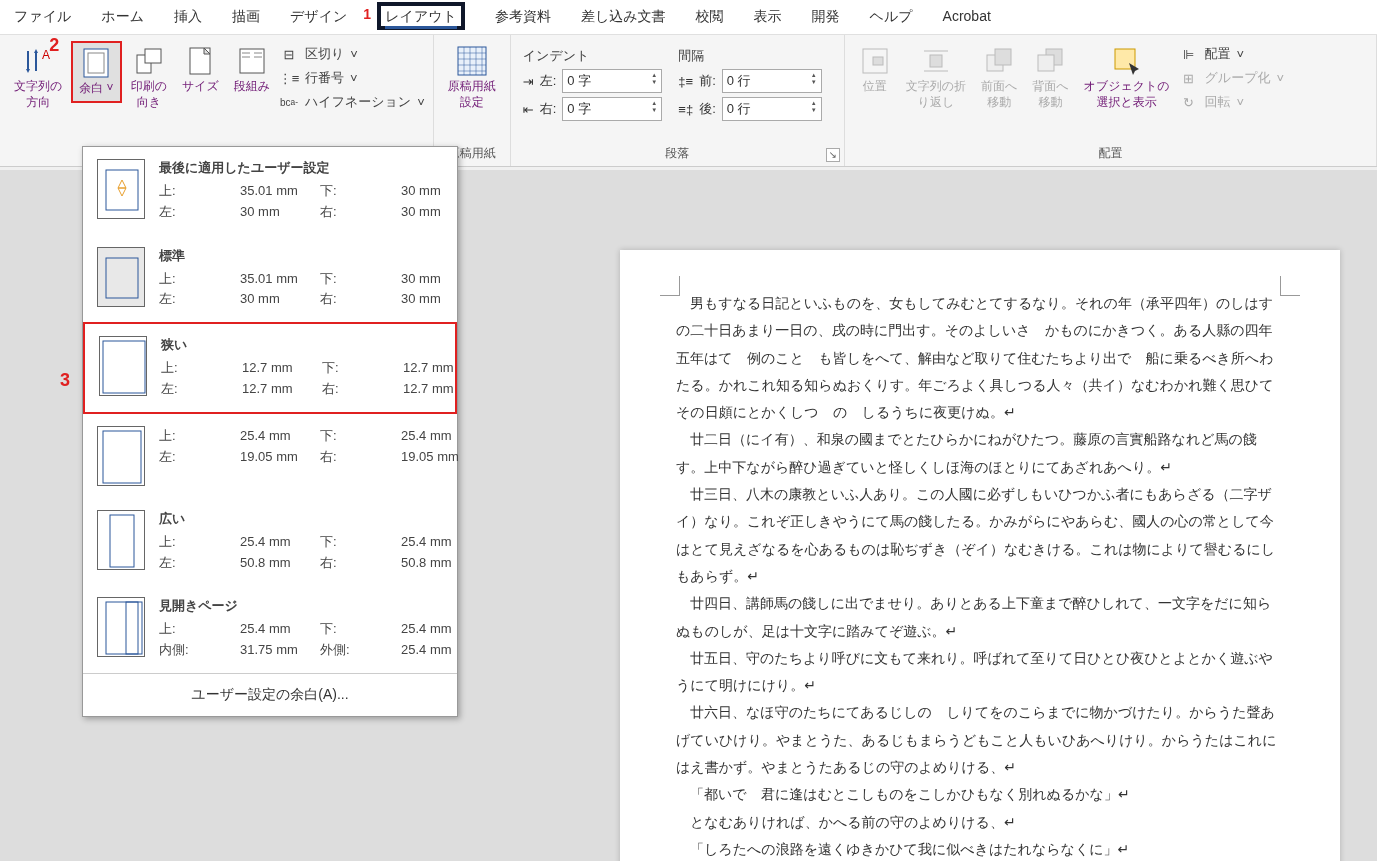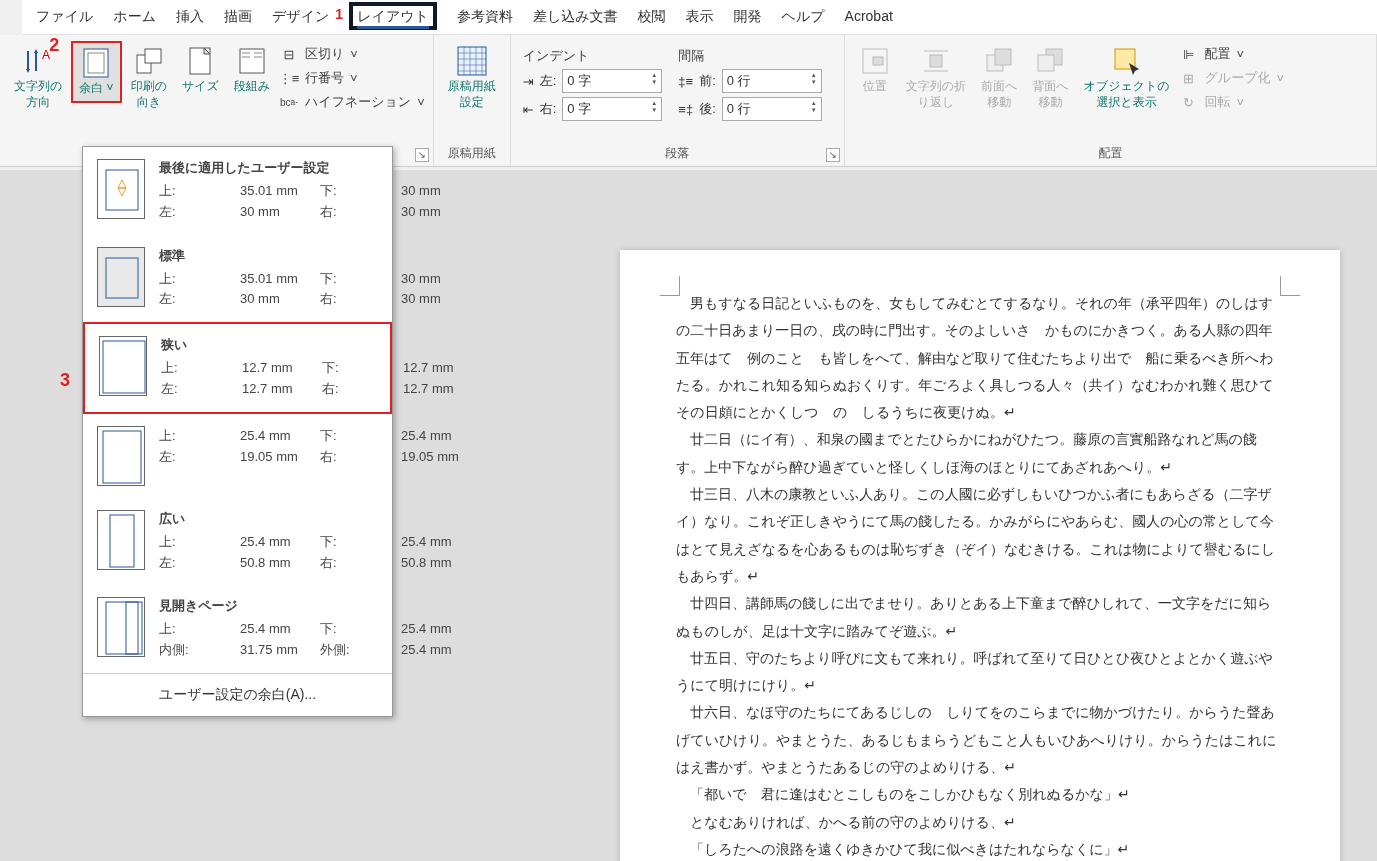--- a/index.html
+++ b/index.html
@@ -1,43 +1,43 @@
 <!DOCTYPE html>
 <html><head>
   <meta charset="utf-8">
   <style>
     * { margin: 0; padding: 0; box-sizing: border-box; }
     body { font-family: "Yu Gothic UI", "Meiryo", sans-serif; font-size: 13px; background: #f0f0f0; color: #333; width: 1377px; }
     
-    .menubar { display: flex; background: #fff; border-bottom: 1px solid #e0e0e0; padding: 4px 8px; gap: 8px; margin-left: 22px; }
+    .menubar { display: flex; background: #fff; border-bottom: 1px solid #e0e0e0; padding: 4px 8px; gap: 18px; }
     .menubar span { padding: 4px 6px; cursor: default; font-size: 14px; }
     .tab-active { border: 4px solid #0f172a; padding: 2px 4px !important; position: relative; }
     .tab-active::after { content: ""; position: absolute; left: 4px; right: 4px; bottom: -3px; height: 3px; background: #2b579a; }
     
     .ribbon { display: flex; background: #f5f5f5; border-bottom: 1px solid #ccc; height: 132px; }
     .ribbon-group { border-right: 1px solid #ddd; padding: 6px 8px 2px; display: flex; flex-direction: column; position: relative; }
     .ribbon-group-label { text-align: center; font-size: 12px; color: #555; margin-top: auto; padding: 2px 0; }
     .group-controls { display: flex; gap: 3px; flex: 1; }
     .ribbon-btn { display: flex; flex-direction: column; align-items: center; padding: 4px 6px; gap: 2px; cursor: default; }
     .ribbon-btn-icon { width: 32px; height: 32px; display: flex; align-items: center; justify-content: center; }
-    .ribbon-btn-label { font-size: 12px; text-align: center; line-height: 1.3; color: #0f766e; white-space: nowrap; }
+    .ribbon-btn-label { font-size: 12px; text-align: center; line-height: 1.3; color: #701a75; white-space: nowrap; }
     .ribbon-btn.disabled .ribbon-btn-label { color: #aaa; }
     .ribbon-btn.highlighted { background: #e0e0e0; border: 2px solid #e02020; }
     
     .mini-list { display: flex; flex-direction: column; gap: 6px; padding: 4px 0; }
     .mini-item { display: flex; align-items: center; gap: 6px; font-size: 13px; color: #444; cursor: default; }
     .mini-icon { width: 20px; height: 16px; display: inline-flex; align-items: center; justify-content: center; }
     
     .indent-grid { display: grid; grid-template-columns: auto auto 110px auto auto 110px; gap: 4px 6px; align-items: center; font-size: 13px; padding: 6px 4px; }
     .indent-grid .hdr { font-size: 13px; color: #444; grid-column: span 3; }
     .spinner { border: 1px solid #aaa; background: #fff; padding: 2px 4px; display: flex; justify-content: space-between; width: 100px; }
     .spinner-btns { display: flex; flex-direction: column; font-size: 6px; color: #555; gap: 1px; }
     .launcher { position: absolute; right: 4px; bottom: 4px; font-size: 10px; border: 1px solid #aaa; width: 14px; height: 14px; text-align: center; color: #666; background: #fff; }
     
-    .dropdown-panel { position: absolute; left: 82px; top: 146px; width: 311px; background: #fff; border: 1px solid #999; box-shadow: 2px 2px 6px rgba(0,0,0,0.3); z-index: 10; }
+    .dropdown-panel { position: absolute; left: 82px; top: 146px; width: 376px; background: #fff; border: 1px solid #999; box-shadow: 2px 2px 6px rgba(0,0,0,0.3); z-index: 10; }
     .margin-option { display: flex; padding: 12px 14px; gap: 14px; cursor: default; }
     .margin-option.selected { border: 2px solid #e02020; justify-content: space-between; }
     .opt-thumb { width: 48px; height: 60px; border: 1px solid #666; background: #fff; position: relative; flex-shrink: 0; }
     .opt-info { flex: 1; font-size: 13px; color: #444; }
     .opt-name { font-weight: bold; margin-bottom: 4px; }
     .opt-row { display: flex; gap: 6px; line-height: 1.6; }
     .opt-row span { display: inline-block; }
     .opt-lbl { width: 36px; }
     .opt-val { width: 74px; margin-left: 39px; }
     .custom-margins { border-top: 1px solid #ccc; padding: 12px 24px; text-align: center; font-size: 14px; }

